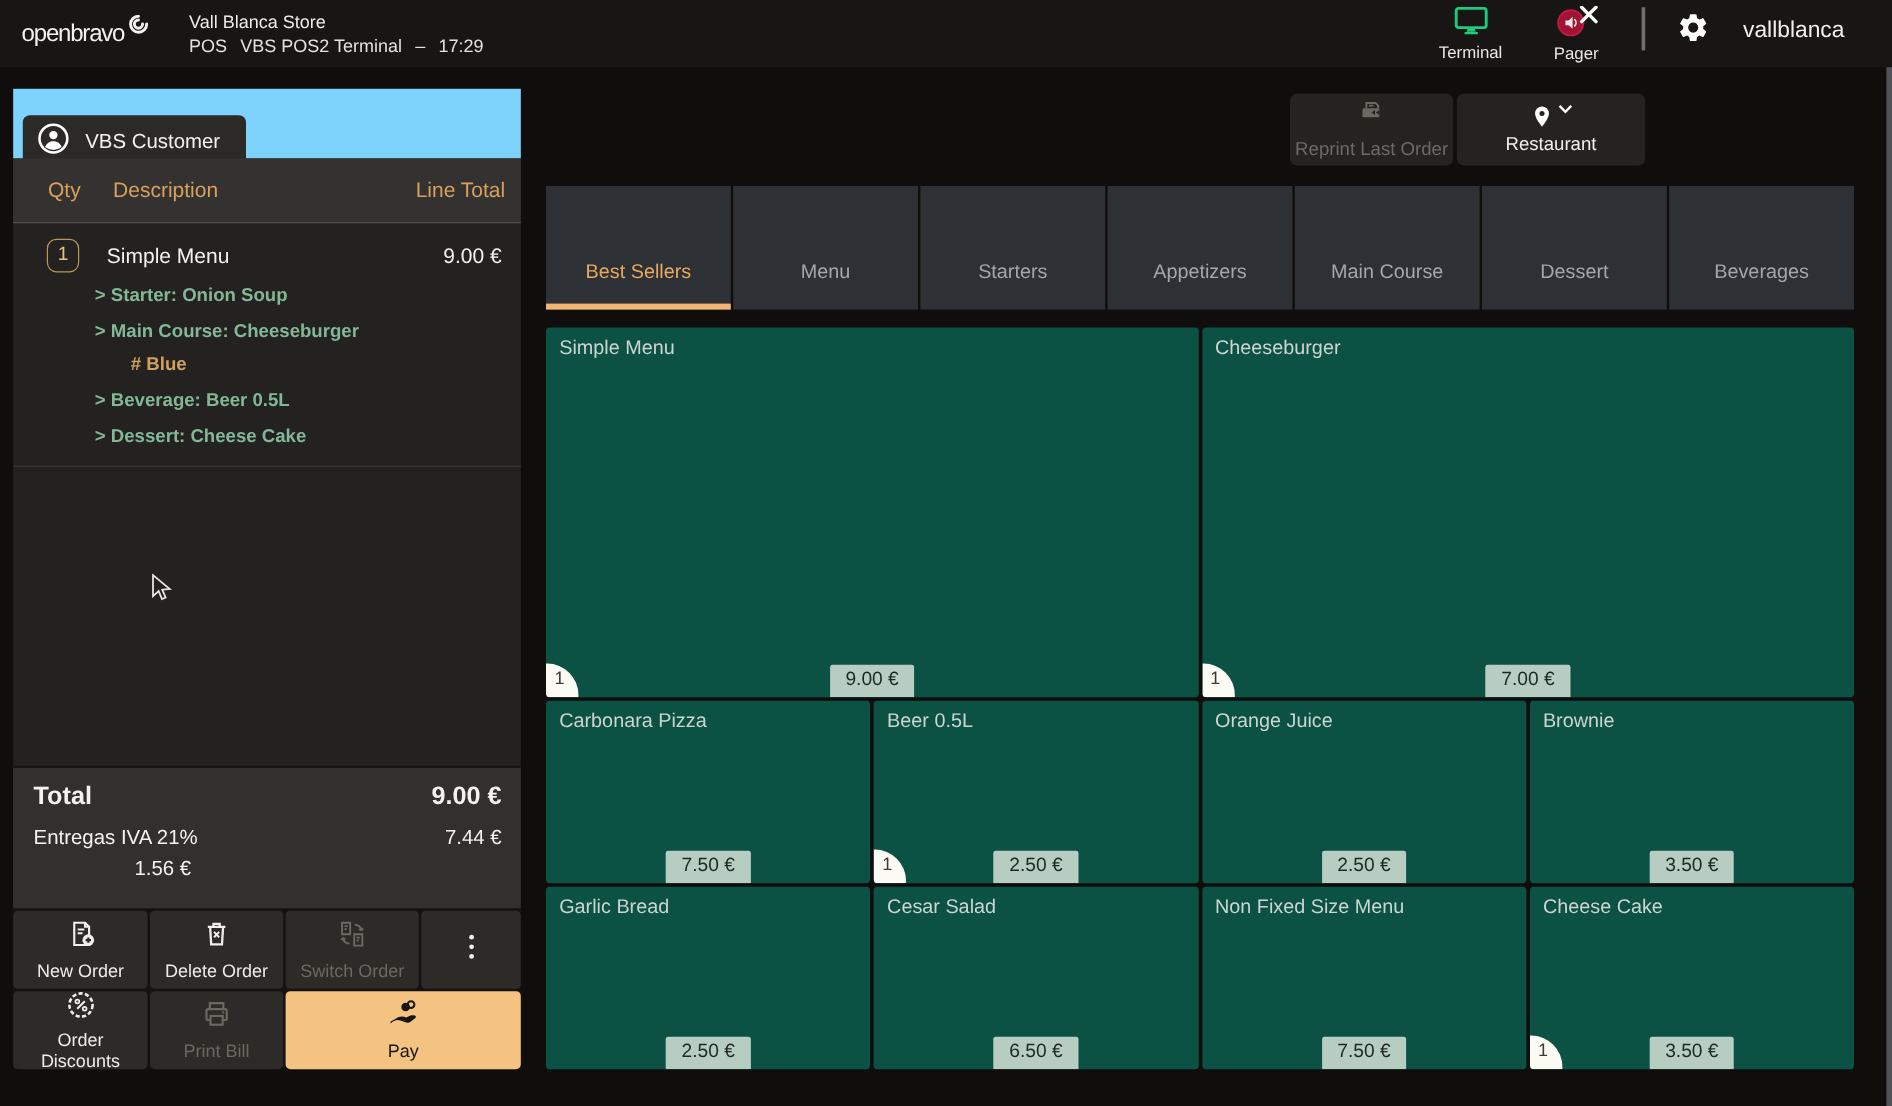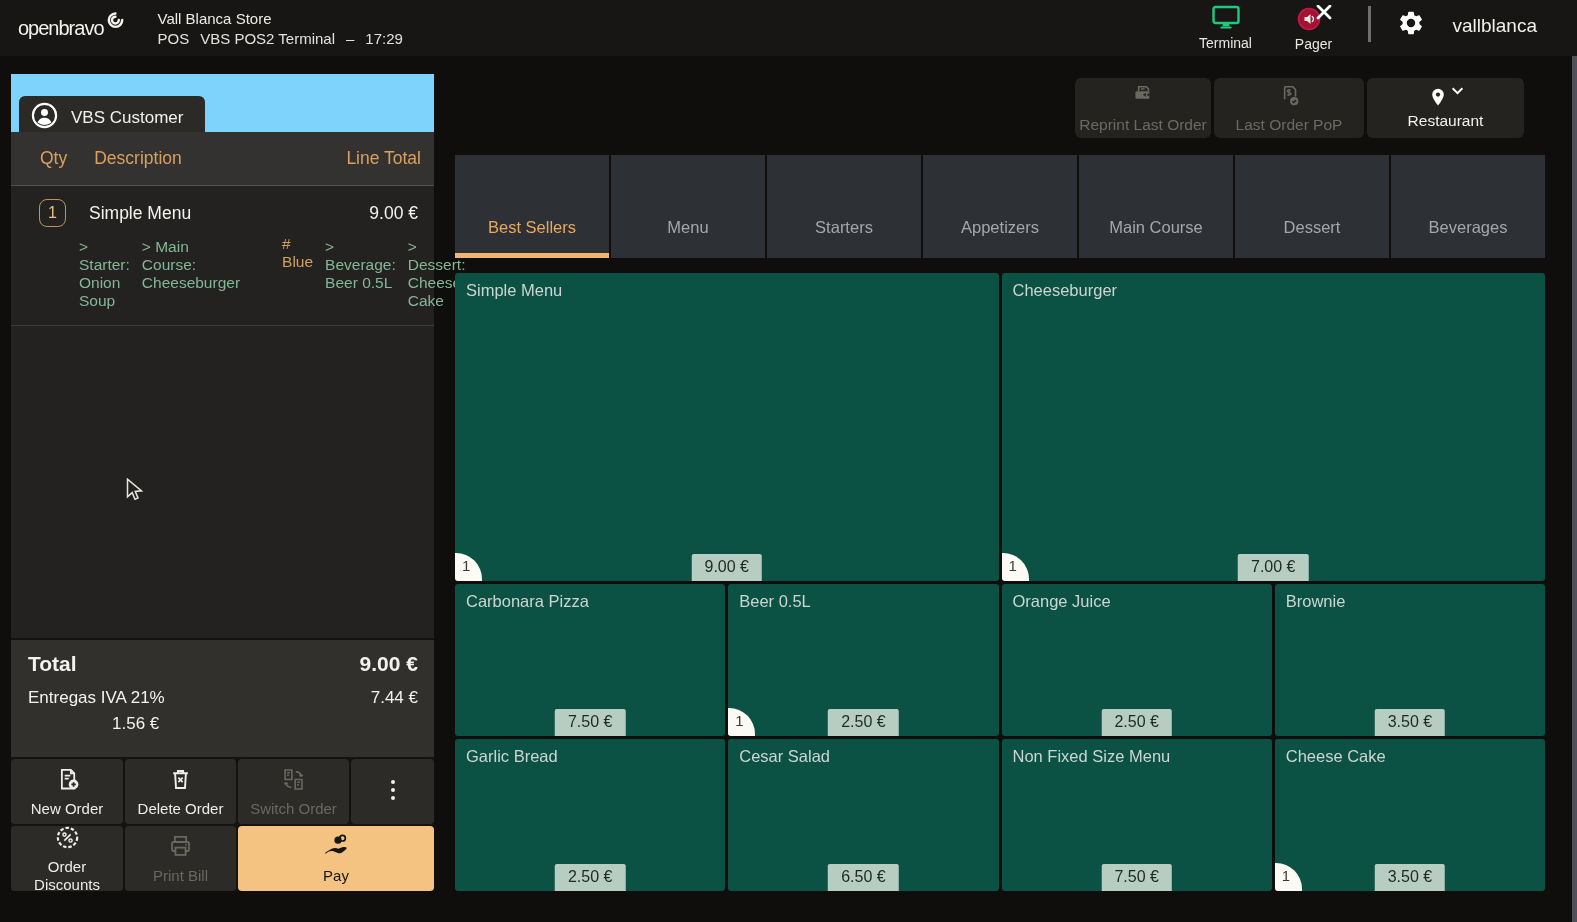--- a/index.html
+++ b/index.html
@@ -37,21 +37,21 @@
     display:flex; align-items:center; color:#d7a05e; font-size:17.5px; font-weight:500;
     padding:0 13px 0 29px; flex:none; }
   .col-desc { margin-left:27px; }
   .col-total { margin-left:auto; }
   .items { flex:1 1 auto; padding-top:13px; }
   .line-row { display:flex; align-items:center; padding:0 16px 0 28px; cursor:pointer; }
   .qty-badge { width:27px; height:28px; border:1.5px solid #b99755; border-radius:8px;
     color:#eabf84; font-size:16px; display:flex; align-items:center; justify-content:center; flex:none; }
   .line-name { margin-left:23px; font-size:17.5px; color:#f4f3f0; }
   .line-total { margin-left:auto; font-size:17.5px; color:#f4f3f0; }
-  .details { margin:11px 0 0 68px; display:flex; flex-direction:row; gap:12px; }
+  .details { margin:11px 0 0 68px; display:flex; flex-direction:column; gap:12px;font-weight:bold; }
   .detail { font-size:15.5px; }
   .detail.option { color:#83b795; }
   .detail.modifier { color:#d0a060; margin-left:30px; margin-top:-3px; }
   .items-divider { margin-top:15px; border-bottom:1px solid #3b3a37; }
   .totals { height:119px; background:#31302c; border-top:2px solid #151311;
     padding:12px 16px 0 17px; color:#f3f2ef; flex:none;margin-top:13px; }
   .t-row1 { display:flex; font-size:21px; font-weight:bold; }
   .t-row2 { display:flex; font-size:17px; margin-top:12px; }
   .t-row3 { font-size:17px; margin-top:6px; padding-left:84px; }
   .amount { margin-left:auto; }
@@ -294,32 +294,20 @@
     <span>
       <svg width="28" height="26" viewBox="0 0 24 24" fill="none" stroke="#6a695f" stroke-width="1.5">
         <path d="M8 7.5V3.5h7l2 2v2"></path>
         <path d="M10 5.5h3.5" stroke-width="1.3"></path>
         <rect x="5" y="7.5" width="13" height="7" rx="1" fill="#6a695f" stroke="none"></rect>
         <path d="M14.6 12.7l-2.7-1.9 2.7-1.9zM18 12.7l-2.7-1.9 2.7-1.9z" fill="#242320" stroke="none"></path>
       </svg>
     </span>
     <span>Reprint Last Order</span>
   </div>
-  <div class="rbtn w2 disabled">
-    <span>
-      <svg width="28" height="26" viewBox="0 0 24 24" fill="none" stroke="#6a695f" stroke-width="1.5">
-        <path d="M8 3.5h7.5l2.5 2.5v6.5M8 3.5V15"></path>
-        <path d="M13.6 6.6c-1.5-.6-3.1-.2-3.1.9 0 1.7 3.3.8 3.3 2.5 0 1.1-1.8 1.5-3.3.7" stroke-width="1.2"></path>
-        <path d="M12 5.7v5.6" stroke-width="1.2"></path>
-        <circle cx="16.8" cy="16.8" r="3.8" fill="#6a695f" stroke="none"></circle>
-        <path d="M15.1 16.8l1.3 1.3 2.1-2.4" stroke="#242320" stroke-width="1.4"></path>
-      </svg>
-    </span>
-    <span>Last Order PoP</span>
-  </div>
   <div class="rbtn w3 enabled">
     <span class="pin-wrap">
       <svg width="22" height="23" viewBox="0 0 24 24">
         <path d="M12 2.5a6.3 6.3 0 0 1 6.3 6.3c0 4.6-6.3 12-6.3 12s-6.3-7.4-6.3-12A6.3 6.3 0 0 1 12 2.5z" fill="#ffffff"></path>
         <circle cx="12" cy="8.8" r="2.3" fill="#242320"></circle>
       </svg>
       <svg width="13" height="10" viewBox="0 0 12 9">
         <path d="M1.5 2l4.5 4.5L10.5 2" stroke="#ffffff" stroke-width="1.8" fill="none"></path>
       </svg>
     </span>

